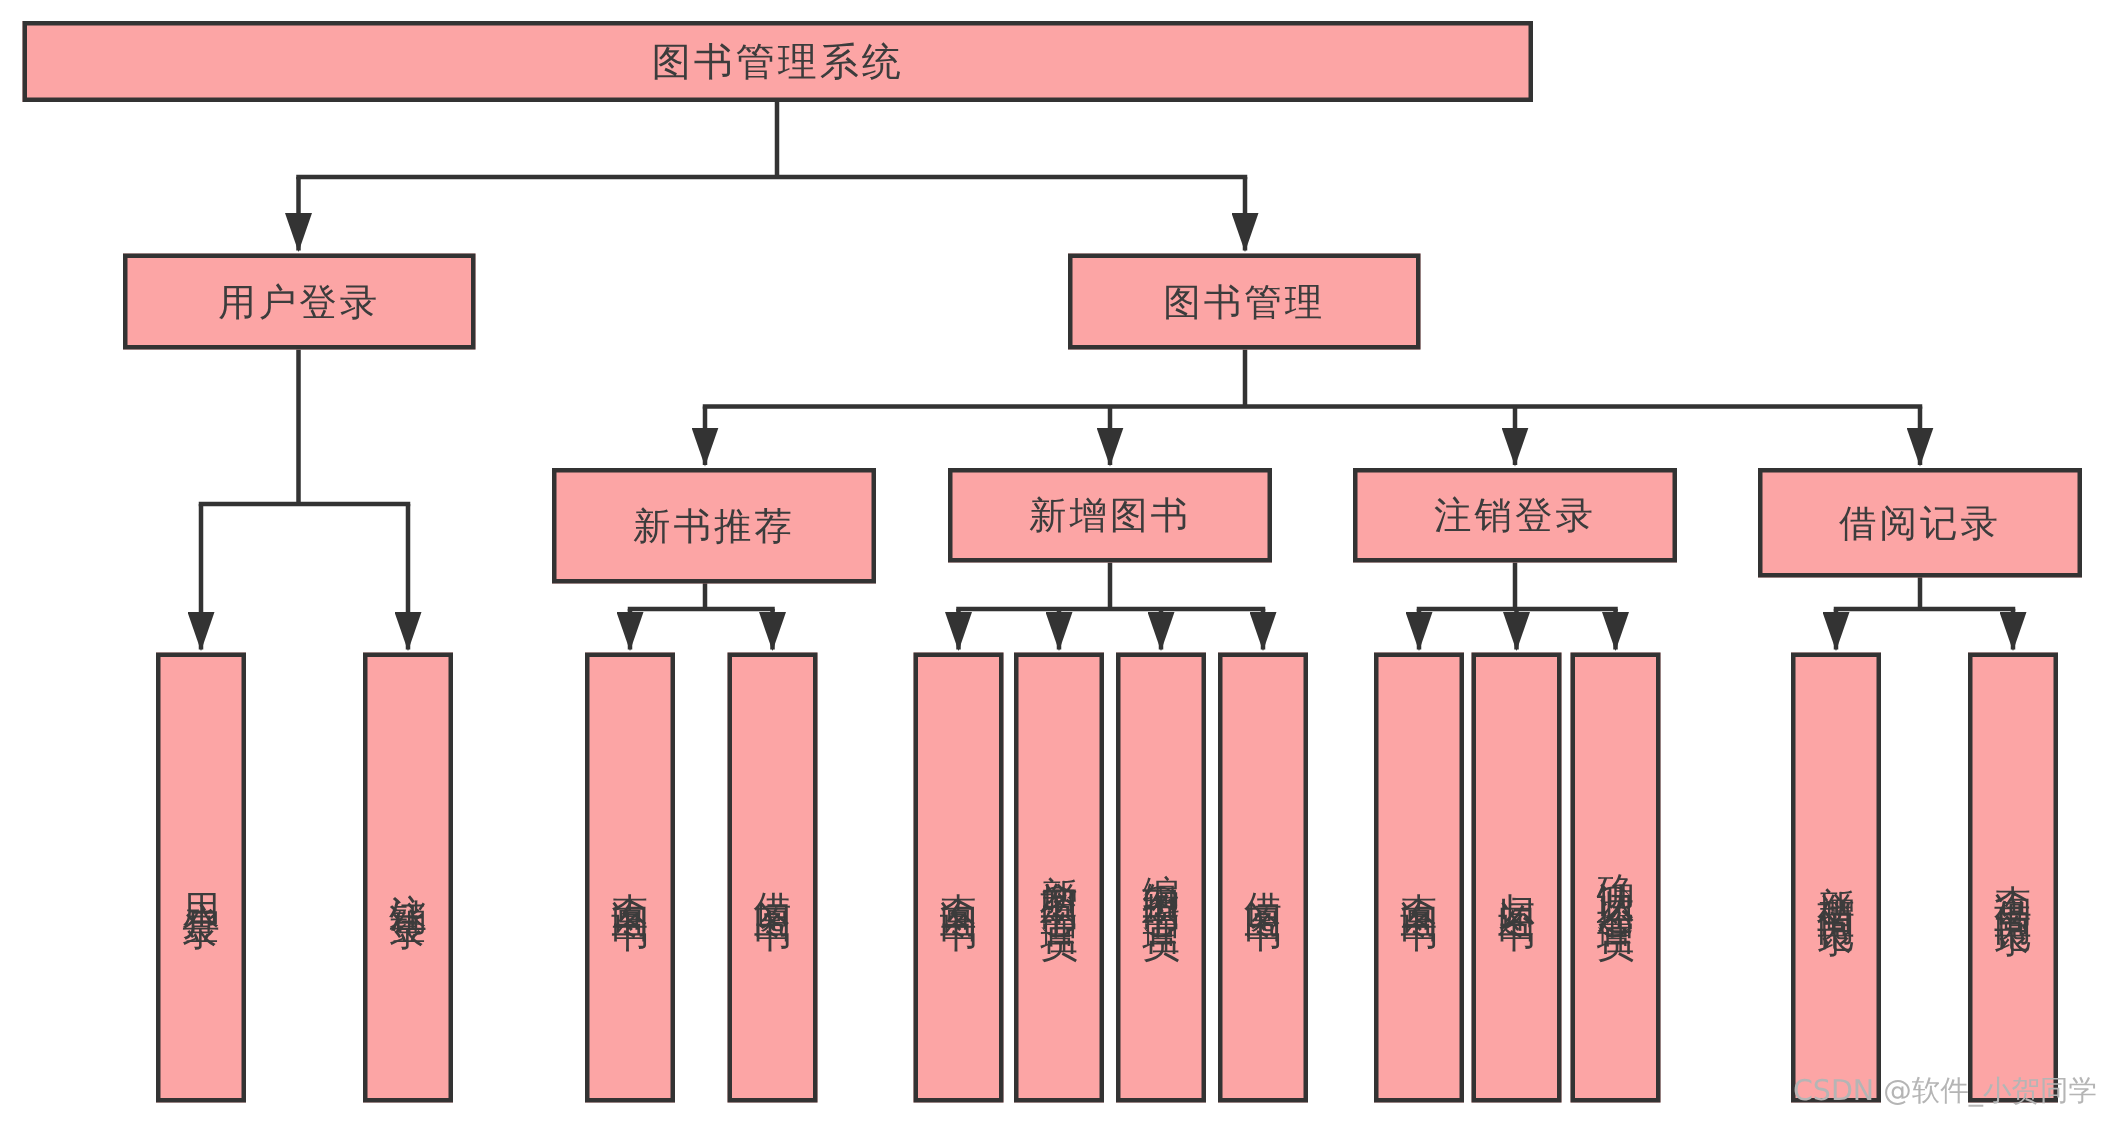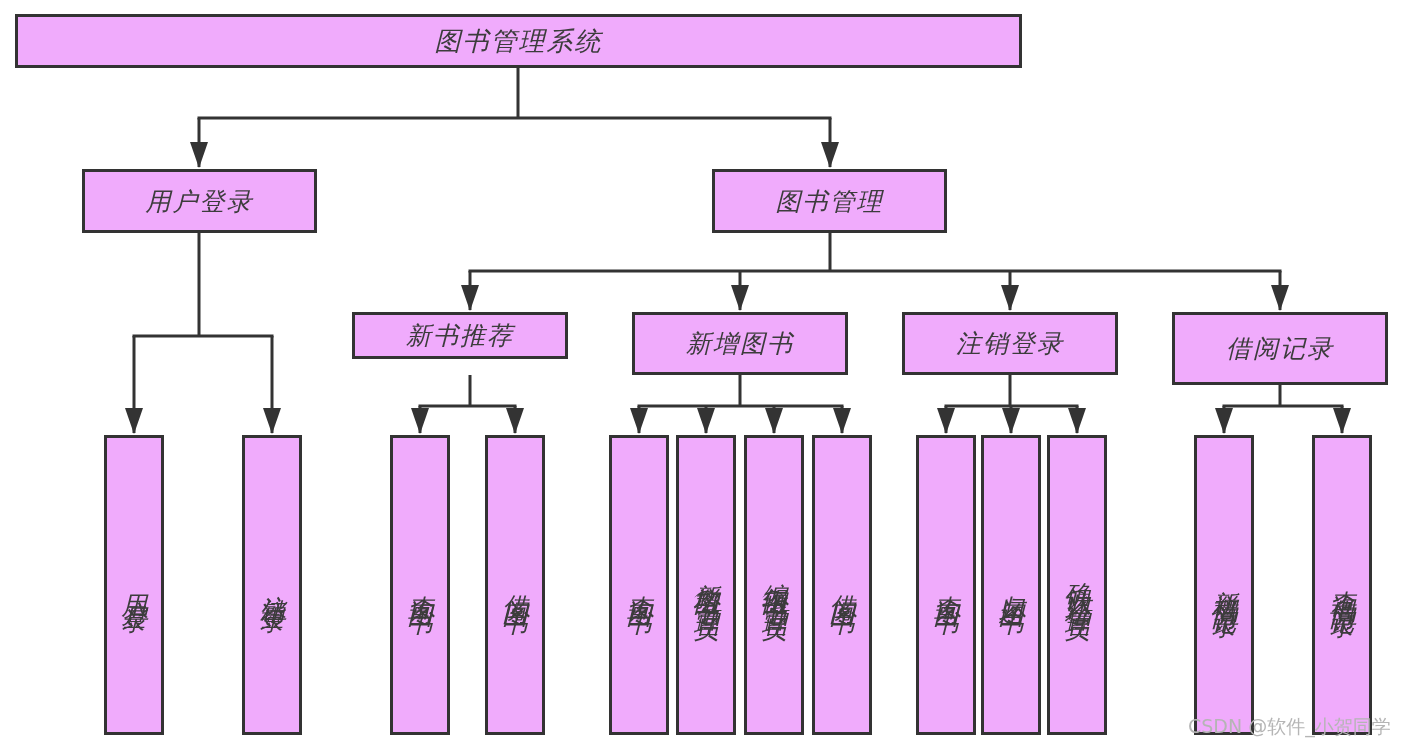--- a/index.html
+++ b/index.html
@@ -3,32 +3,32 @@
 <meta charset="utf-8">
 <style>
   html,body{margin:0;padding:0;background:#ffffff;}
   .canvas{
     position:relative;width:1405px;height:747px;background:#ffffff;overflow:hidden;
     font-family:"DejaVu Sans","Liberation Sans",sans-serif;
   }
   .connectors{position:absolute;left:0;top:0;z-index:1;}
   .box{
     position:absolute;box-sizing:border-box;z-index:2;
-    border:3px solid #333333;background:#f0abfc;
+    border:3px solid #333333;background:#fca5a5;
     display:flex;align-items:center;justify-content:center;
-    color:#3c3c3c;font-size:25px;letter-spacing:2px;white-space:nowrap;font-style:italic;
+    color:#3c3c3c;font-size:25px;letter-spacing:2px;white-space:nowrap;
   }
   .root{font-size:26px;}
   .vbox{
     writing-mode:vertical-rl;
     font-size:25px;letter-spacing:5px;line-height:1;white-space:normal;
   }
   .watermark{
     position:absolute;z-index:3;left:1188px;top:714px;width:210px;
-    color:#b5b5b5;font-size:19px;letter-spacing:0px;white-space:nowrap;
+    color:#b5b5b5;font-size:19px;letter-spacing:0px;text-align:right;white-space:nowrap;
   }
 </style>
 </head>
 <body>
 
 <div class="canvas">
 
   <svg class="connectors" width="1405" height="747" viewBox="0 0 1405 747">
     <defs>
       <marker id="arrow" viewBox="0 -9 26 18" markerWidth="26" markerHeight="18" refX="25" refY="0" orient="auto" markerUnits="userSpaceOnUse">
@@ -64,21 +64,21 @@
       <line x1="1224" y1="406" x2="1224" y2="433" marker-end="url(#arrow)"></line>
       <line x1="1342" y1="406" x2="1342" y2="433" marker-end="url(#arrow)"></line>
     </g>
   </svg>
 
   <div class="box root" style="left:15px;top:14px;width:1007px;height:54px">图书管理系统</div>
 
   <div class="box" style="left:82px;top:169px;width:235px;height:64px">用户登录</div>
   <div class="box" style="left:712px;top:169px;width:235px;height:64px">图书管理</div>
 
-  <div class="box" style="left:352px;top:312px;width:216px;height:47px">新书推荐</div>
+  <div class="box" style="left:368px;top:312px;width:216px;height:77px">新书推荐</div>
   <div class="box" style="left:632px;top:312px;width:216px;height:63px">新增图书</div>
   <div class="box" style="left:902px;top:312px;width:216px;height:63px">注销登录</div>
   <div class="box" style="left:1172px;top:312px;width:216px;height:73px">借阅记录</div>
 
   <div class="box vbox" style="left:104px;top:435px;width:60px;height:300px">用户登录</div>
   <div class="box vbox" style="left:242px;top:435px;width:60px;height:300px">注销登录</div>
 
   <div class="box vbox" style="left:390px;top:435px;width:60px;height:300px">查询图书</div>
   <div class="box vbox" style="left:485px;top:435px;width:60px;height:300px">借阅图书</div>
 

